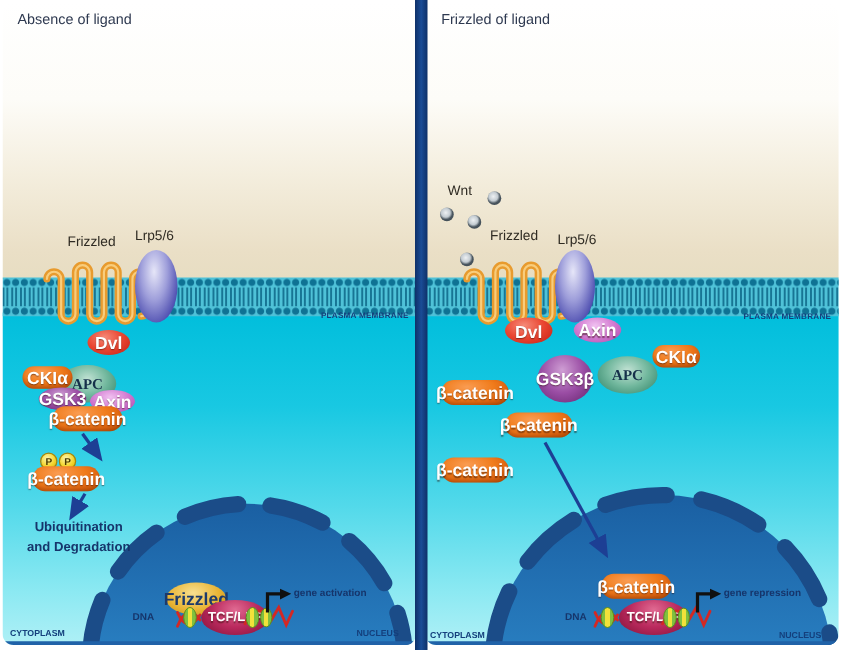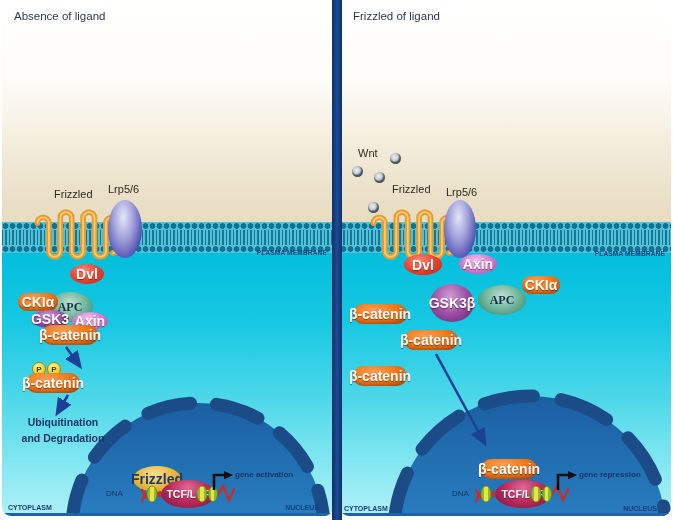--- a/index.html
+++ b/index.html
@@ -22,21 +22,21 @@
      background-position:0 0,0 23px,0 8px;background-repeat:repeat-x}
   .divider{position:absolute;left:332px;top:0;width:10px;height:520px;
      background:linear-gradient(90deg,#0e3068,#1a4c96 50%,#0e3068)}
   .bottom-line{position:absolute;left:0;right:0;bottom:0;height:3px;background:#2062a8}
 
   .title{position:absolute;font-size:11.5px;font-weight:400;color:#2e3950;white-space:nowrap}
   .fzl{position:absolute;font-size:11px;font-weight:400;color:#2f2b23;white-space:nowrap}
   .memlbl{position:absolute;font-size:6.5px;font-weight:700;color:#143f7c;letter-spacing:.2px;white-space:nowrap}
   .corner{position:absolute;font-size:7px;font-weight:700;color:#143f7c;white-space:nowrap}
   .genelbl{position:absolute;font-size:8px;font-weight:700;color:#16356b;white-space:nowrap}
-  .dnalbl{position:absolute;font-size:8px;font-weight:400;color:#16356b;white-space:nowrap}
+  .dnalbl{position:absolute;font-size:8px;font-weight:700;color:#16356b;white-space:nowrap}
   .ubiq{position:absolute;font-size:10.5px;font-weight:700;color:#16356b;text-align:center;line-height:1.55}
 
   .mol{position:absolute;display:flex;align-items:center;justify-content:center;color:#fff;
        font-weight:700;font-size:14px;text-shadow:0 1px 1px rgba(40,10,0,.5);white-space:nowrap}
   .pill{border-radius:11px}
   .oval{border-radius:50%}
   .g-orange{background:radial-gradient(ellipse at 38% 28%,#fa9c52 0%,#f07c1c 45%,#dd6310 72%,#b44c06 100%);
             box-shadow:inset 0 -2px 3px rgba(120,50,0,.35)}
   .g-red{background:radial-gradient(ellipse at 40% 30%,#f58a78 0%,#ea4632 48%,#c21d12 100%)}
   .g-purple{background:radial-gradient(ellipse at 45% 32%,#cf9ed4 0%,#9a4da4 50%,#5f2168 100%)}

